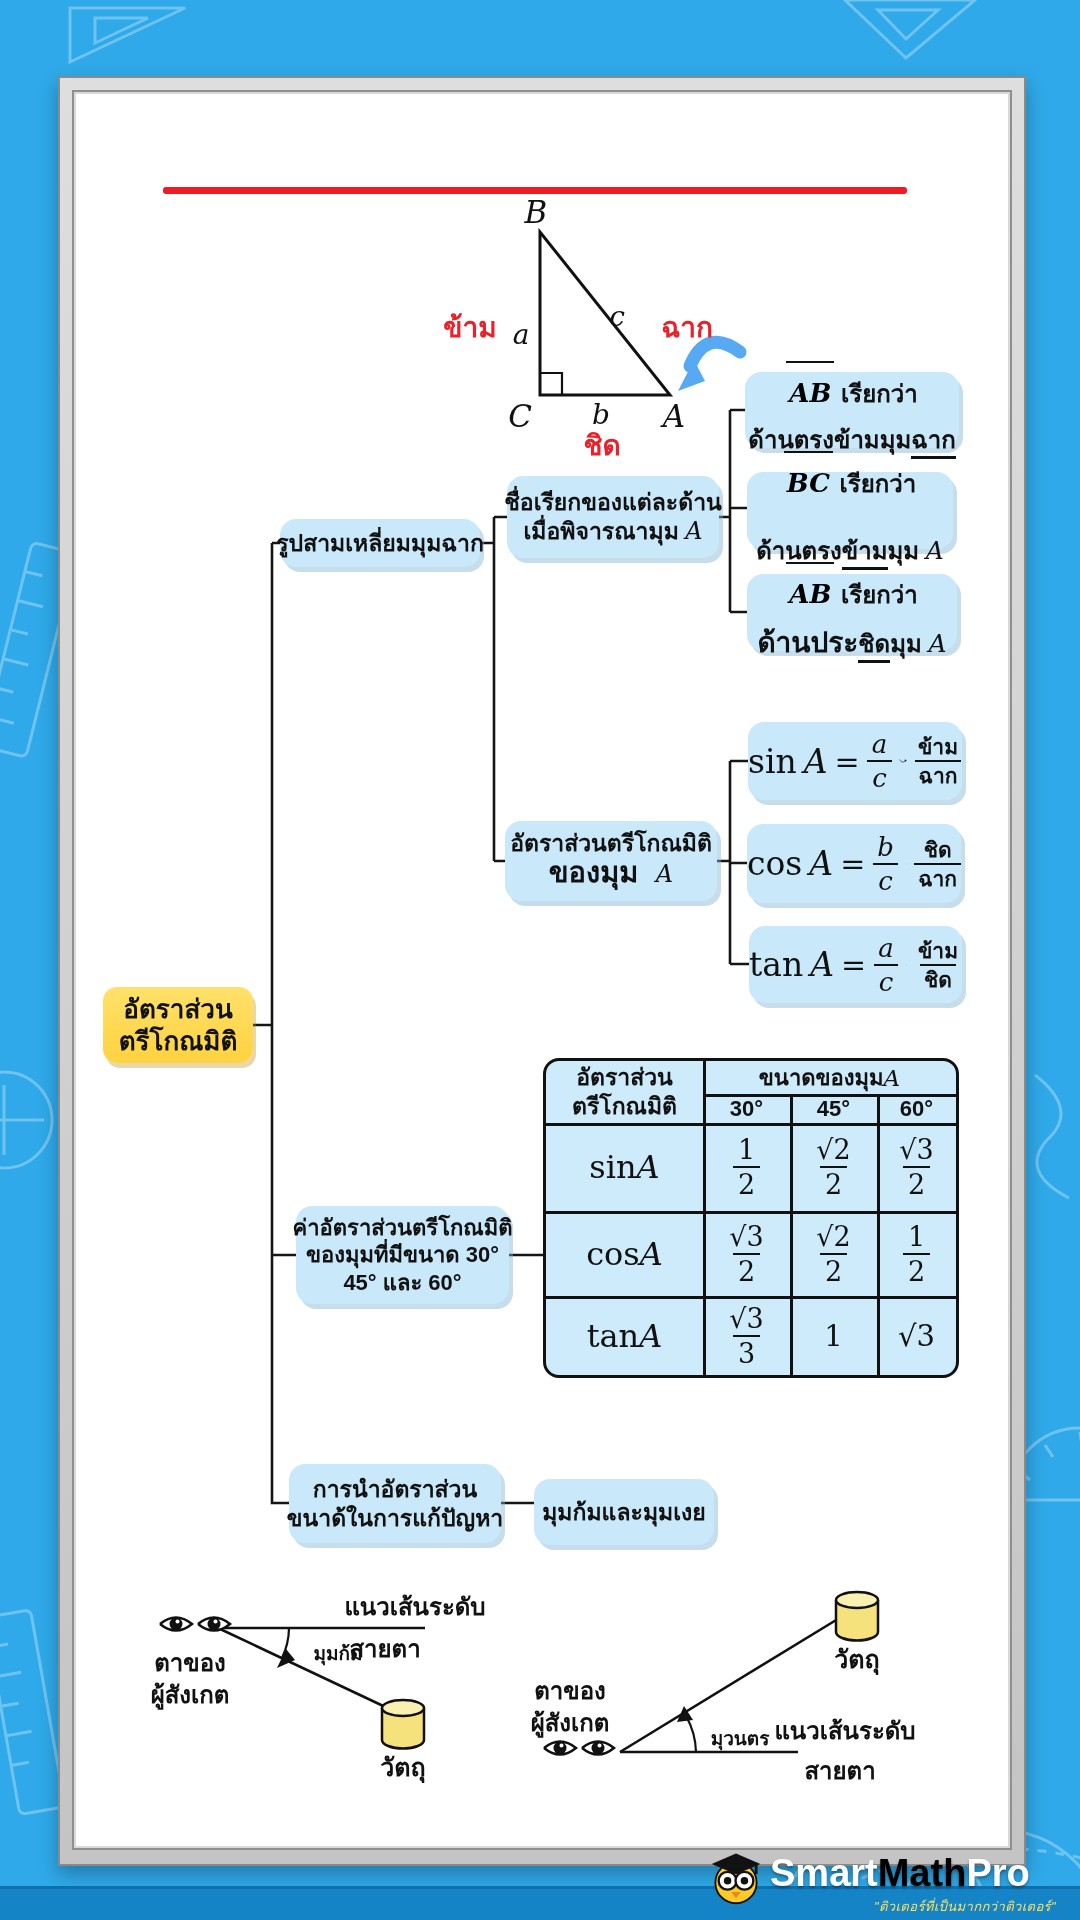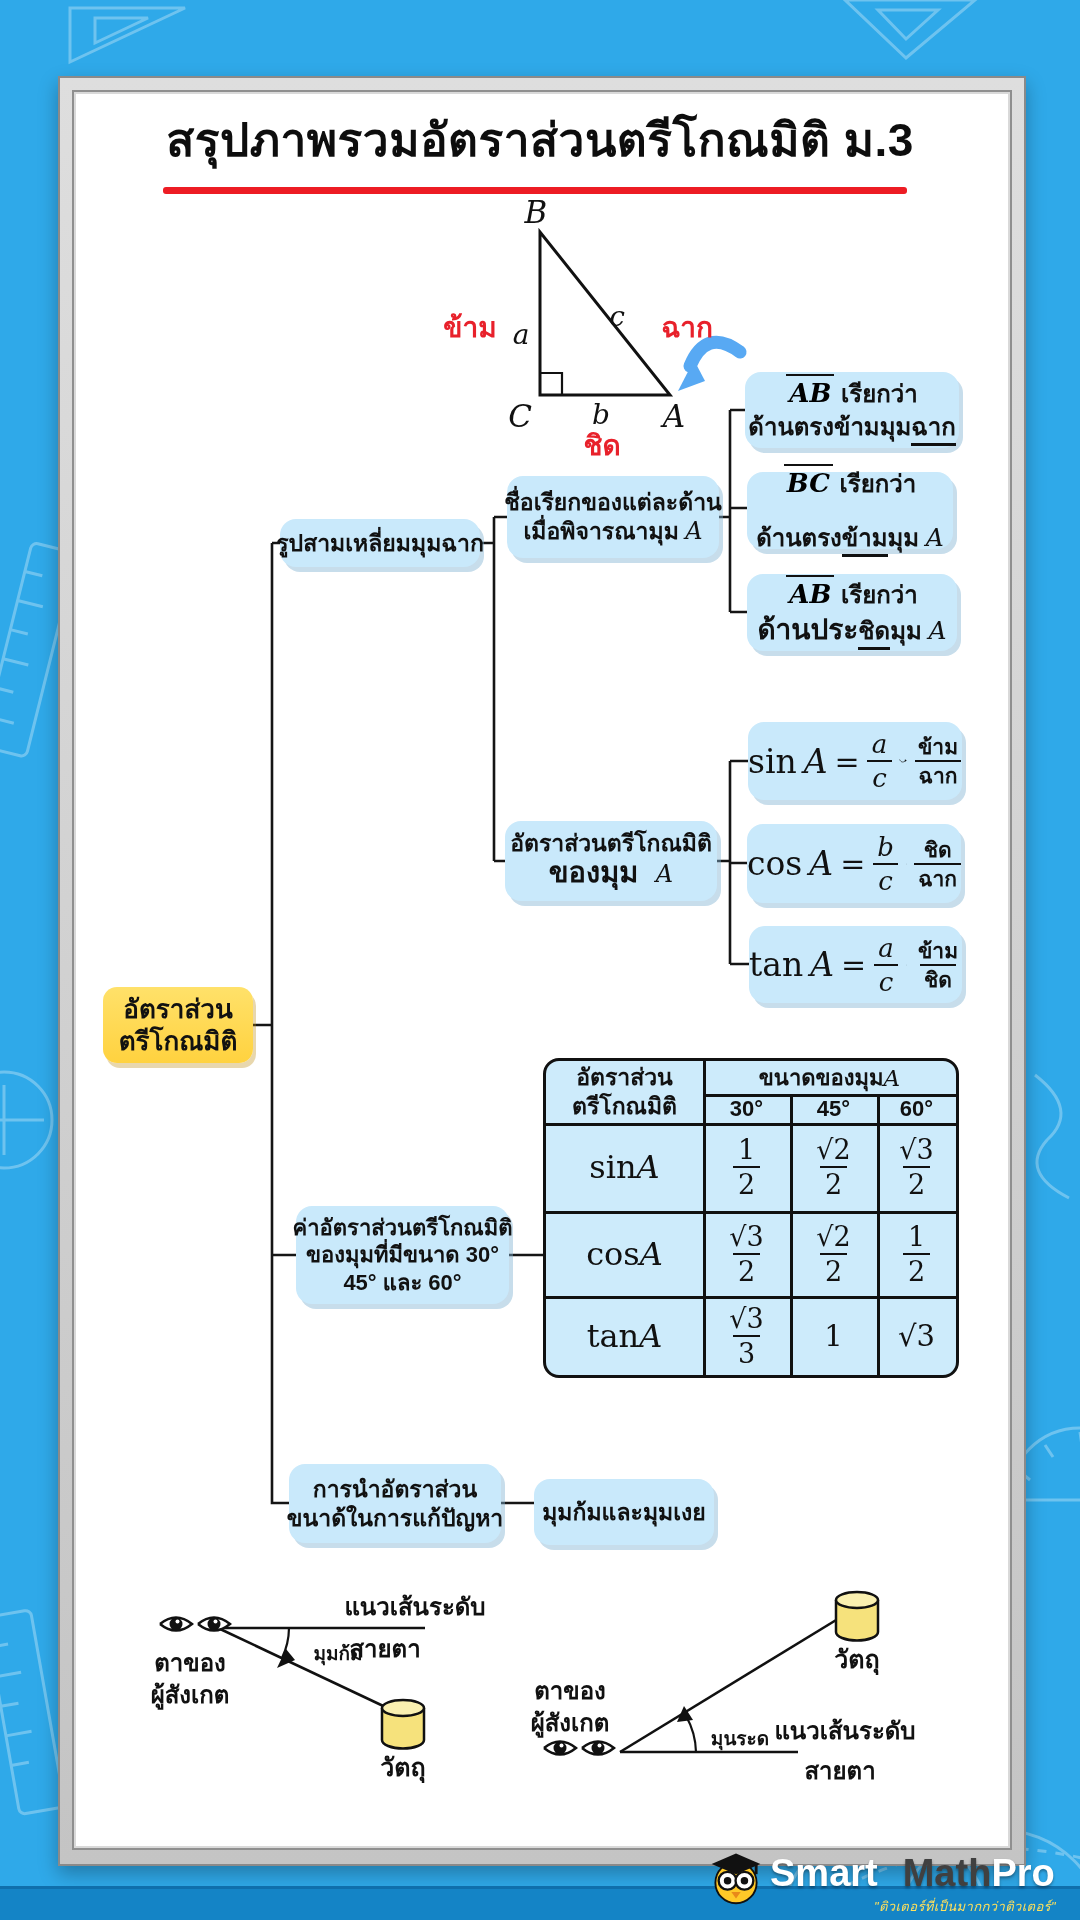--- a/index.html
+++ b/index.html
@@ -23,39 +23,39 @@
   .underbar{background:#ED1C24;border-radius:3px;}
   
   .bluebox{background:#C9E9FB;border-radius:16px;
            box-shadow:4px 5px 0 rgba(130,180,210,.45);
            display:flex;flex-direction:column;align-items:center;justify-content:center;
            text-align:center;z-index:4;}
   .yellowbox{background:linear-gradient(180deg,#FFE16A,#FFD23F);border-radius:14px;
              box-shadow:3px 5px 0 rgba(190,140,20,.35);
              display:flex;flex-direction:column;align-items:center;justify-content:center;
              text-align:center;z-index:4;}
-  .seg{display:inline-block;border-top:2.5px solid #111;padding:4px 3px;line-height:1.05;
+  .seg{display:inline-block;border-top:2.5px solid #111;padding:17px 3px;line-height:1.05;
        font-family:"DejaVu Serif","Liberation Serif",serif;font-style:italic;font-weight:600;}
   .uline{display:inline-block;border-bottom:3px solid #111;padding-bottom:1px;line-height:1.2;}
   
   .frac{display:inline-flex;flex-direction:column;align-items:center;line-height:1;vertical-align:middle;}
   .frac .num{padding:0 5px 3px;}
   .frac .den{border-top:2.5px solid #111;padding:3px 5px 0;}
   .fracT{display:inline-flex;flex-direction:column;align-items:center;line-height:1;}
   .fracT .num{padding:0 4px 3px;}
   .fracT .den{border-top:2.5px solid #111;padding:3px 4px 0;}
   .formula{flex-direction:row !important;gap:7px;}
   
   .tbl{position:absolute;left:543px;top:1058px;width:416px;height:320px;background:#CDEBFB;
        border:3px solid #111;border-radius:16px;z-index:4;box-sizing:border-box;}
   .tline{position:absolute;background:#111;}
   .tcell{position:absolute;display:flex;align-items:center;justify-content:center;text-align:center;}
   
   .logoText{font-weight:800;font-size:38px;color:#fff;text-shadow:0 2px 3px rgba(0,0,0,.35);}
-  .logoMath{color:#404040;margin-left:25px;}
+  .logoMath{color:#000000;}
   .tagline{font-size:13px;font-style:italic;color:#FFE15C;letter-spacing:.4px;}
   .bar{position:absolute;left:0;top:1886px;width:1080px;height:34px;background:#1484C6;
        border-top:3px solid #0F6FAC;z-index:3;}
   svg{display:block;}
   .overlay{position:absolute;left:0;top:0;z-index:3;}
   .doodles{position:absolute;left:0;top:0;z-index:0;opacity:.3;}
 </style>
 </head>
 <body>
 
@@ -139,21 +139,20 @@
     </g>
     <polygon points="684,1706 677,1722 693,1720" fill="#111"></polygon>
     <use href="#eye" x="560" y="1748"></use>
     <use href="#eye" x="598" y="1748"></use>
     <g>
       <path d="M836,1600 v32 a21,8.5 0 0 0 42,0 v-32" fill="#F6E27C" stroke="#111" stroke-width="2.5"></path>
       <ellipse cx="857" cy="1600" rx="21" ry="8" fill="#FAF0B0" stroke="#111" stroke-width="2.5"></ellipse>
     </g>
   </svg>
 
-  <div class="abs thai title center nowrap" style="left:60px;top:112px;width:960px;z-index:4;">สรุปภาพรวมอัตราส่วนตรีโกณมิติ ม.3</div>
   <div class="abs underbar" style="left:163px;top:187px;width:744px;height:7px;z-index:4;"></div>
 
   <div class="abs serif it center" style="left:516px;top:194px;width:40px;font-size:31px;z-index:4;">B</div>
   <div class="abs serif it center" style="left:502px;top:398px;width:36px;font-size:31px;z-index:4;">C</div>
   <div class="abs serif it center" style="left:656px;top:398px;width:36px;font-size:31px;z-index:4;">A</div>
   <div class="abs serif it center" style="left:506px;top:318px;width:30px;font-size:28px;z-index:4;">a</div>
   <div class="abs serif it center" style="left:586px;top:398px;width:30px;font-size:28px;z-index:4;">b</div>
   <div class="abs serif it center" style="left:602px;top:300px;width:30px;font-size:28px;z-index:4;">c</div>
   <div class="abs thai red center nowrap" style="left:425px;top:310px;width:90px;font-size:28px;z-index:4;">ข้าม</div>
   <div class="abs thai red center nowrap" style="left:642px;top:310px;width:90px;font-size:28px;z-index:4;">ฉาก</div>
@@ -343,21 +342,21 @@
   <div class="abs thai center nowrap" style="left:133px;top:1680px;width:114px;font-size:24px;z-index:4;">ผู้สังเกต</div>
   <div class="abs thai center nowrap" style="left:330px;top:1592px;width:170px;font-size:24px;z-index:4;">แนวเส้นระดับ</div>
   <div class="abs thai center nowrap" style="left:330px;top:1634px;width:110px;font-size:24px;z-index:4;">สายตา</div>
   <div class="abs thai center nowrap" style="left:296px;top:1642px;width:84px;font-size:19px;z-index:4;">มุมก้ม</div>
   <div class="abs thai center nowrap" style="left:363px;top:1752px;width:80px;font-size:25px;z-index:4;">วัตถุ</div>
 
   <div class="abs thai center nowrap" style="left:520px;top:1676px;width:100px;font-size:24px;z-index:4;">ตาของ</div>
   <div class="abs thai center nowrap" style="left:513px;top:1708px;width:114px;font-size:24px;z-index:4;">ผู้สังเกต</div>
   <div class="abs thai center nowrap" style="left:760px;top:1716px;width:170px;font-size:24px;z-index:4;">แนวเส้นระดับ</div>
   <div class="abs thai center nowrap" style="left:785px;top:1756px;width:110px;font-size:24px;z-index:4;">สายตา</div>
-  <div class="abs thai center nowrap" style="left:698px;top:1727px;width:84px;font-size:19px;z-index:4;">มุนระด</div>
+  <div class="abs thai center nowrap" style="left:698px;top:1727px;width:84px;font-size:19px;z-index:4;">มุวนตร</div>
   <div class="abs thai center nowrap" style="left:817px;top:1644px;width:80px;font-size:25px;z-index:4;">วัตถุ</div>
 
   <div class="abs" style="left:706px;top:1844px;width:360px;height:72px;z-index:6;">
     <svg width="60" height="62" viewBox="0 0 64 64" style="position:absolute;left:0;top:2px;">
       <circle cx="32" cy="38" r="22" fill="#FFC928" stroke="#111" stroke-width="2"></circle>
       <polygon points="6,18 32,7 58,18 32,29" fill="#111"></polygon>
       <rect x="52" y="17" width="3" height="12" fill="#111"></rect>
       <circle cx="23" cy="36" r="9.5" fill="#fff" stroke="#111" stroke-width="2.5"></circle>
       <circle cx="41" cy="36" r="9.5" fill="#fff" stroke="#111" stroke-width="2.5"></circle>
       <circle cx="23" cy="36" r="4" fill="#111"></circle>

